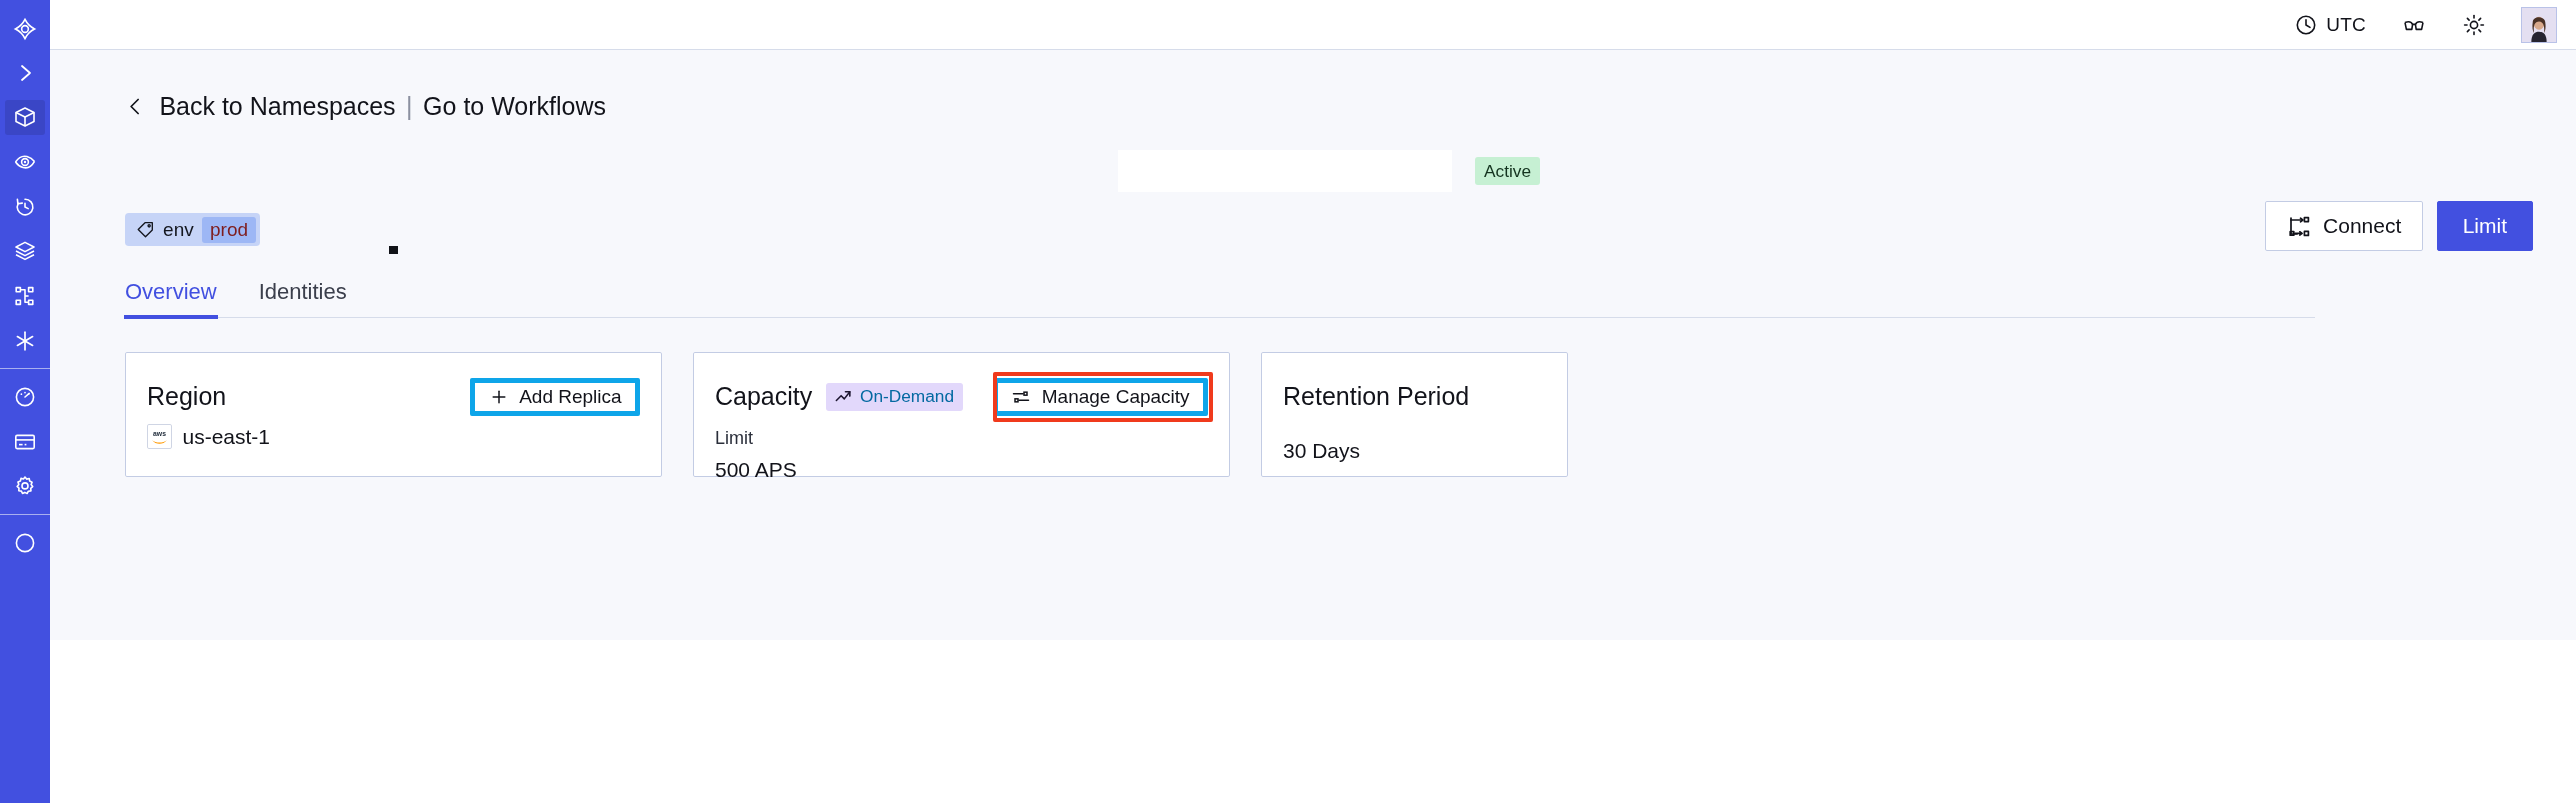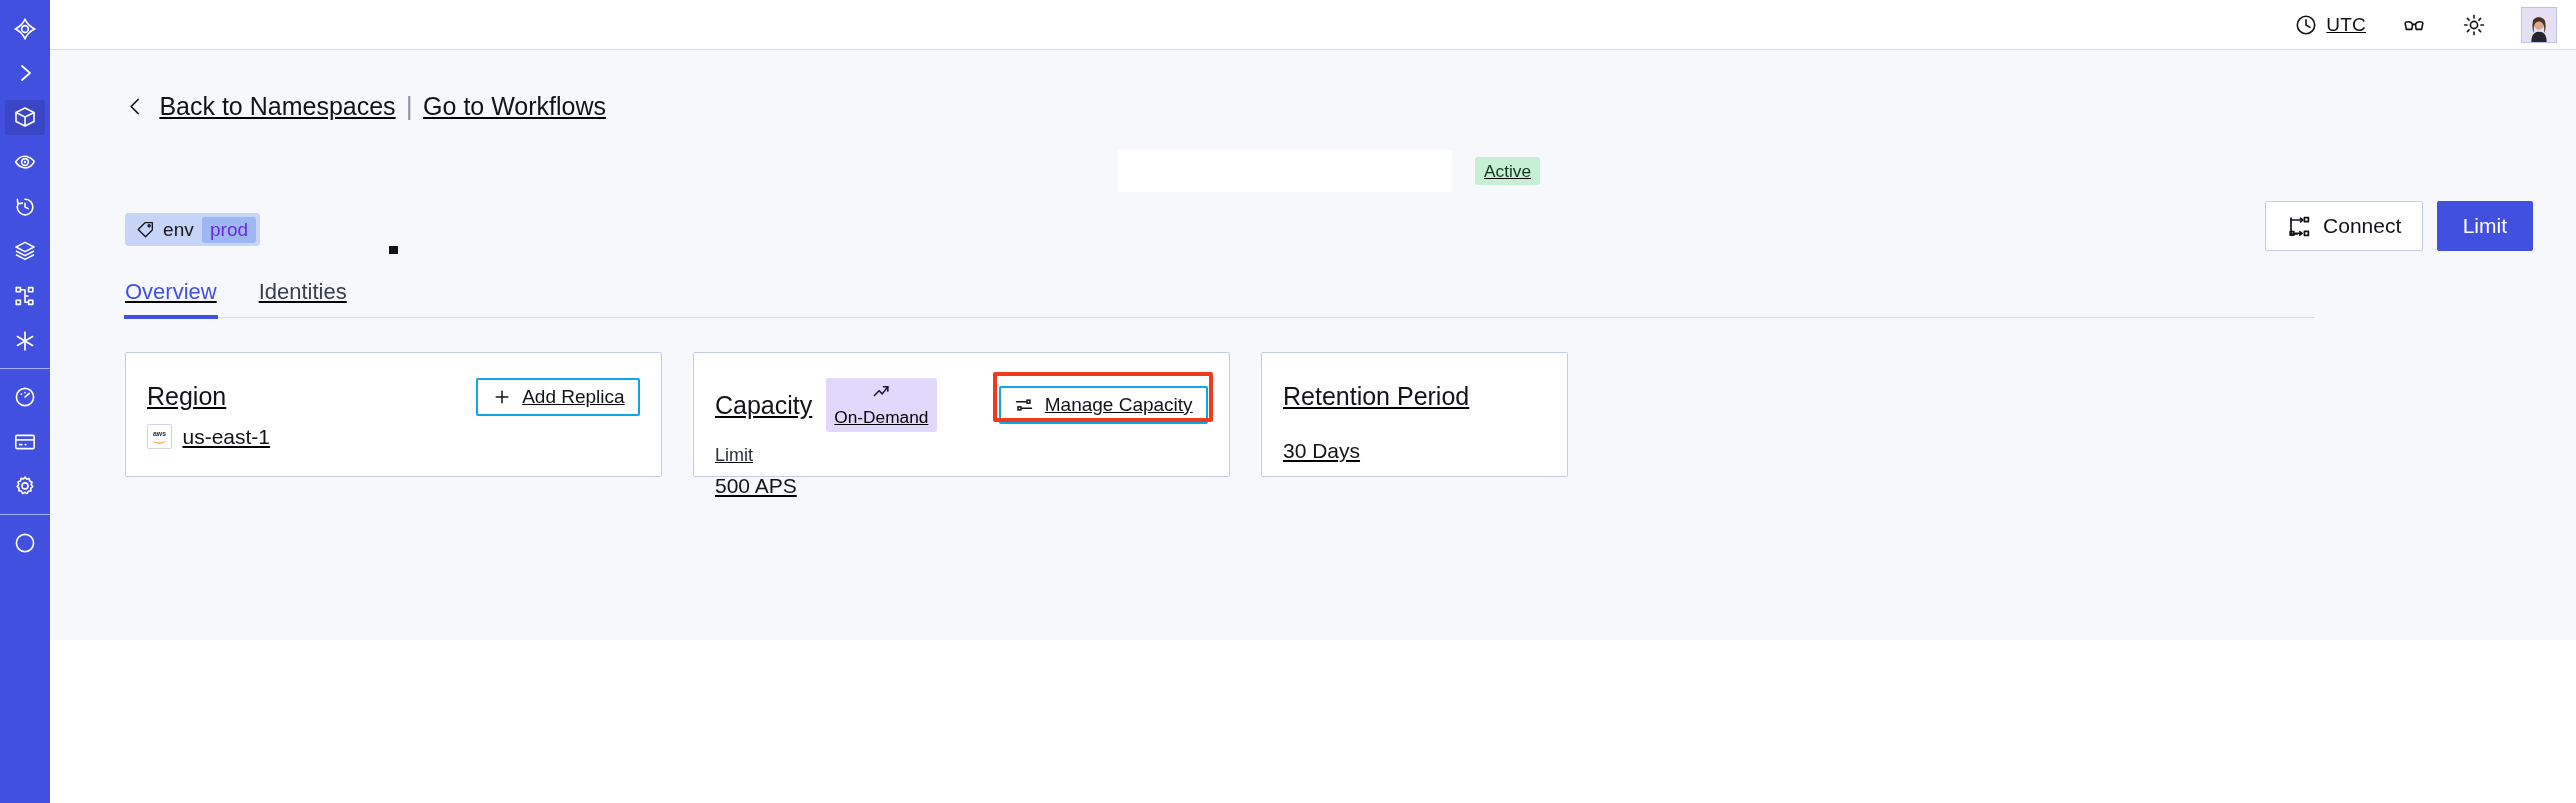--- a/index.html
+++ b/index.html
@@ -2,21 +2,21 @@
 <html><head>
 <meta charset="utf-8">
 <style>
   * { box-sizing: border-box; margin: 0; padding: 0; }
   html, body {
     width: 2576px; height: 804px;
     font-family: "Liberation Sans", sans-serif;
     background: #ffffff;
     overflow: hidden;
   }
-  .app { position: relative; width: 2576px; height: 640px; display: flex; text-decoration: underline; }
+  .app { position: relative; width: 2576px; height: 640px; display: flex; }
 
   
   .sidebar {
     width: 50px; height: 804px;
     background: #4250e0;
     display: flex; flex-direction: column; align-items: center;
     flex: 0 0 50px;
     padding-top: 5.8px;
   }
   .side-btn {
@@ -111,21 +111,21 @@
 
   .tag-chip {
     display: inline-flex; align-items: center; gap: 8.6px;
     background: #c6d4f7; border-radius: 3.8px;
     padding: 3.8px 3.8px 3.8px 10.5px; margin-top: 21px;
     font-size: 19px; color: #14171f;
   }
   .tag-chip svg { width: 19px; height: 19px; display: block; }
   .tag-val {
     background: #9db7f5; border-radius: 2.9px; padding: 1.9px 7.7px;
-    color: #6d28d9;
+    color: #7f1d1d;
   }
 
   .tabs {
     display: flex; align-items: flex-end; gap: 0;
     margin-top: 33px; border-bottom: 1px solid #d6dcea;
     width: 2190px;
   }
   .tab {
     font-size: 22px; color: #3b3f4c; padding: 0 0 11.5px 0;
     margin-right: 42px; cursor: pointer; position: relative;
@@ -150,27 +150,27 @@
   .card-b { width: 537px; flex: 0 0 537px; }
   .card-c { width: 307px; flex: 0 0 307px; }
   .card-head {
     display: flex; align-items: center; justify-content: space-between;
     min-height: 38px;
   }
   .card-head-left { display: flex; align-items: center; gap: 13.4px; }
   .card-title { font-size: 25px; color: #12131a; }
   .badge-ondemand {
     display: inline-flex; align-items: center; gap: 6.7px;
-    background: #e2d8fb; color: #000000; border-radius: 2.9px;
-    font-size: 17.3px; padding: 3.8px 8.6px; flex-direction: column;
+    background: #e2d8fb; color: #0369a1; border-radius: 2.9px;
+    font-size: 17.3px; padding: 3.8px 8.6px;
   }
   .badge-ondemand svg { width: 19px; height: 19px; display: block; }
   .card-btn {
     display: inline-flex; align-items: center; gap: 10.5px;
-    border: 2px solid #0ea5e9; background: #ffffff; color: #12131a;
+    border: 5px solid #0ea5e9; background: #ffffff; color: #12131a;
     font-size: 19px; height: 38px; padding: 0 13.4px; border-radius: 1.9px;
     cursor: pointer; white-space: nowrap;
   }
   .card-btn svg { width: 20px; height: 20px; display: block; }
   .card-label { font-size: 18px; color: #2a2e3a; margin-top: 12.5px; }
   .card-value {
     font-size: 21px; color: #12131a; margin-top: 8.6px;
     display: flex; align-items: center; gap: 10.5px;
   }
   .card-value.tall { margin-top: 23px; }

